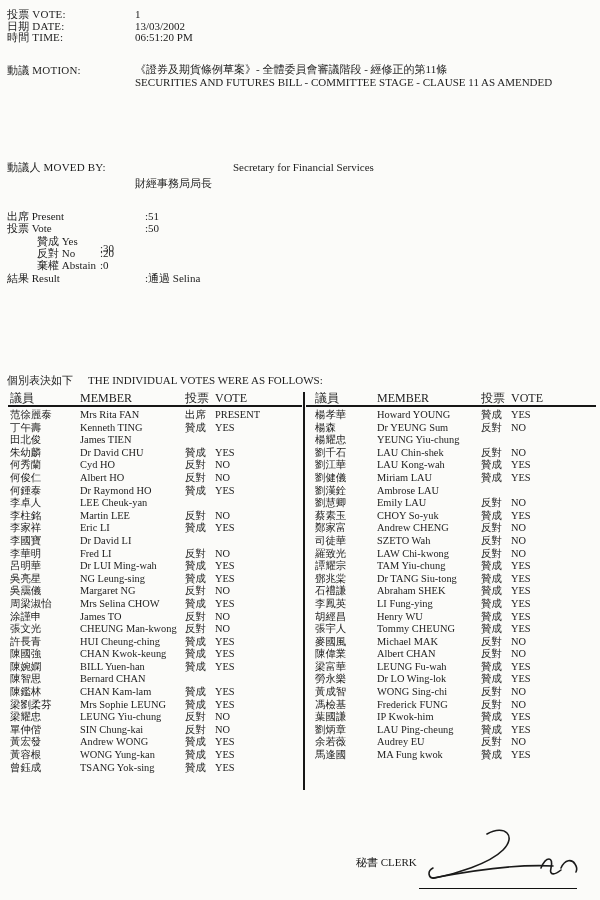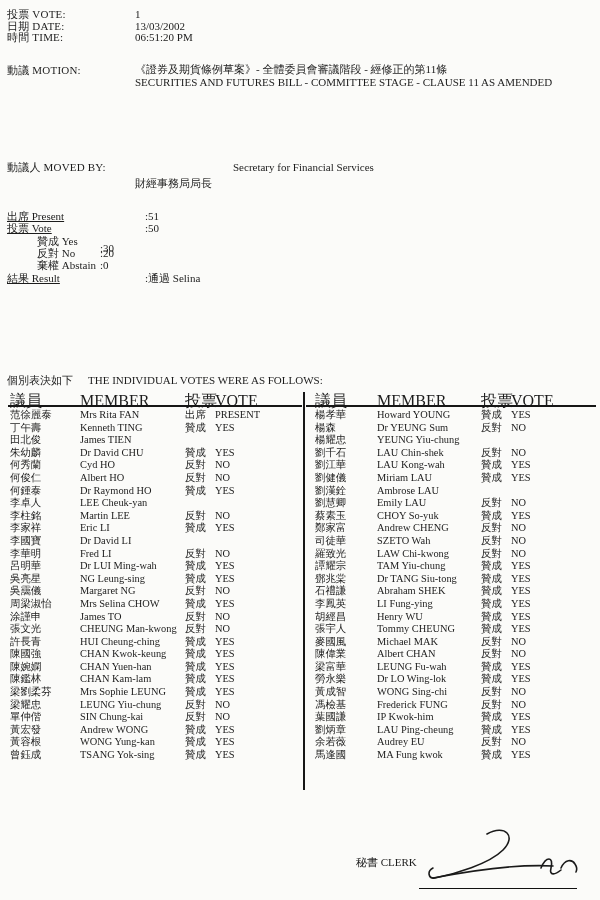--- a/index.html
+++ b/index.html
@@ -9,38 +9,38 @@
     font-family:"Liberation Serif","DejaVu Serif",serif;
     font-size:11px;line-height:1.1;
     -webkit-font-smoothing:antialiased;
   }
   .abs{position:absolute;white-space:nowrap;}
   .lbl{letter-spacing:.2px;}
   
   .hdr-label{left:7px;}
   .hdr-value{left:135px;}
   
-  .sum-label{left:7px;text-decoration:underline;}
+  .sum-label{left:7px;}
   .sum-sublabel{left:37px;}
   .sum-subvalue{left:100px;}
   .sum-value{left:145px;}
   
   .vote-col{position:absolute;top:392px;}
   .vrow{position:relative;height:12.6px;font-size:10.4px;}
   .vrow span{position:absolute;top:0;white-space:nowrap;}
   .c-zh{left:0;}
   .left-col{left:10px;width:292px;}
   .left-col .c-en{left:70px;}
   .left-col .c-vzh{left:175px;}
   .left-col .c-ven{left:205px;}
   .right-col{left:315px;width:283px;}
   .right-col .c-en{left:62px;}
   .right-col .c-vzh{left:166px;}
   .right-col .c-ven{left:196px;}
-  .thead .vrow{font-size:16px;}
+  .thead .vrow{font-size:12px;}
   .rule{position:absolute;background:#161616;}
   .sig-line{display:inline-block;width:158px;border-bottom:1.2px solid #111;height:11px;}
 </style>
 </head>
 <body>
 
 <div class="abs hdr-label lbl" style="top:8px">投票 VOTE:</div>
 <div class="abs hdr-value" style="top:8px">1</div>
 <div class="abs hdr-label lbl" style="top:19.5px">日期 DATE:</div>
 <div class="abs hdr-value" style="top:19.5px">13/03/2002</div>
@@ -208,23 +208,29 @@
       <span class="c-ven">YES</span>
     </div>
     <div class="vrow">
       <span class="c-zh">陳國強</span>
       <span class="c-en">CHAN Kwok-keung</span>
       <span class="c-vzh">贊成</span>
       <span class="c-ven">YES</span>
     </div>
     <div class="vrow">
       <span class="c-zh">陳婉嫻</span>
-      <span class="c-en">CHAN Yuen-han</span>
-      <span class="c-vzh">贊成</span>
-      <span class="c-ven">YES</span>
+      <span class="c-en">BILL Yuen-han</span>
+      <span class="c-vzh">贊成</span>
+      <span class="c-ven">YES</span>
+    </div>
+    <div class="vrow">
+      <span class="c-zh">陳智思</span>
+      <span class="c-en">Bernard CHAN</span>
+      <span class="c-vzh"></span>
+      <span class="c-ven"></span>
     </div>
     <div class="vrow">
       <span class="c-zh">陳鑑林</span>
       <span class="c-en">CHAN Kam-lam</span>
       <span class="c-vzh">贊成</span>
       <span class="c-ven">YES</span>
     </div>
     <div class="vrow">
       <span class="c-zh">梁劉柔芬</span>
       <span class="c-en">Mrs Sophie LEUNG</span>

